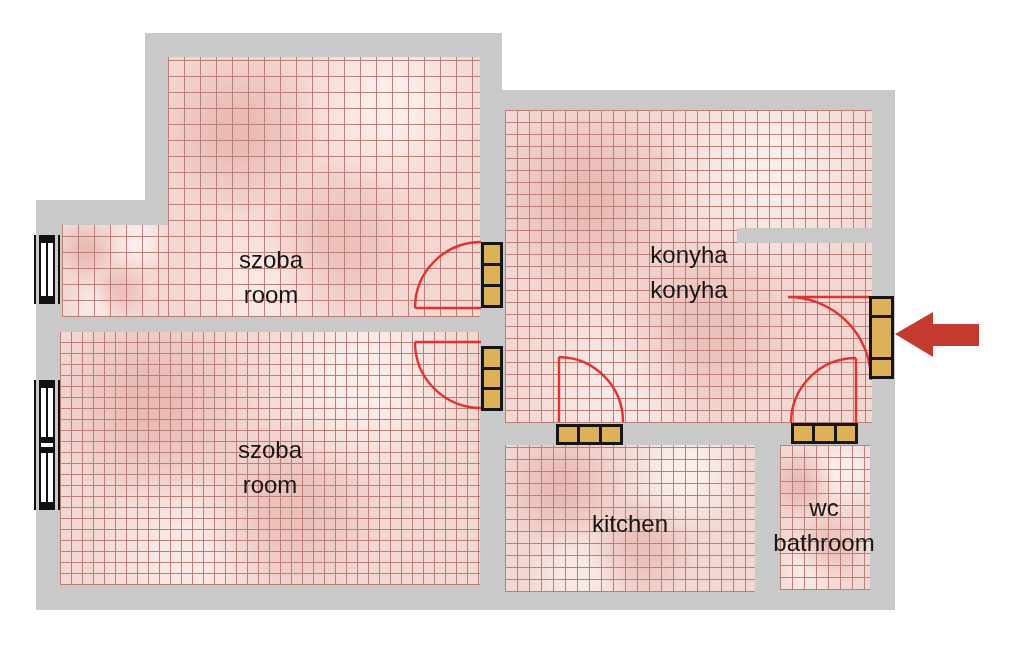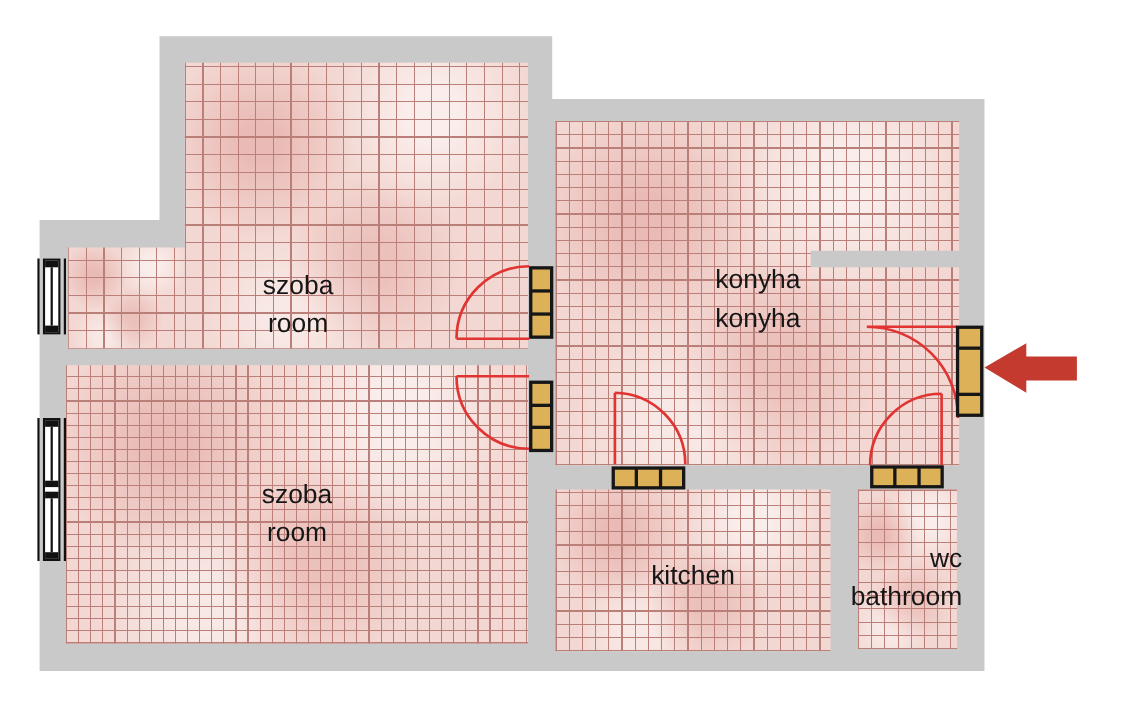--- a/index.html
+++ b/index.html
@@ -152,21 +152,21 @@
     <span>szoba</span>
     <span>room</span>
   </div>
   <div class="room-label" style="left:689px;top:272px;text-align:center;">
     <span>konyha</span>
     <span>konyha</span>
   </div>
   <div class="room-label" style="left:630px;top:523px;">
     <span>kitchen</span>
   </div>
-  <div class="room-label" style="left:824px;top:525px;text-align:right;">
+  <div class="room-label" style="left:824px;top:525px;">
     <span>wc</span>
     <span>bathroom</span>
   </div>
 
   <svg class="layer arrow" viewBox="0 0 1024 645">
     <polygon points="895,334 933,312 933,324 979,324 979,346 933,346 933,357"></polygon>
   </svg>
 
 </div>
 

